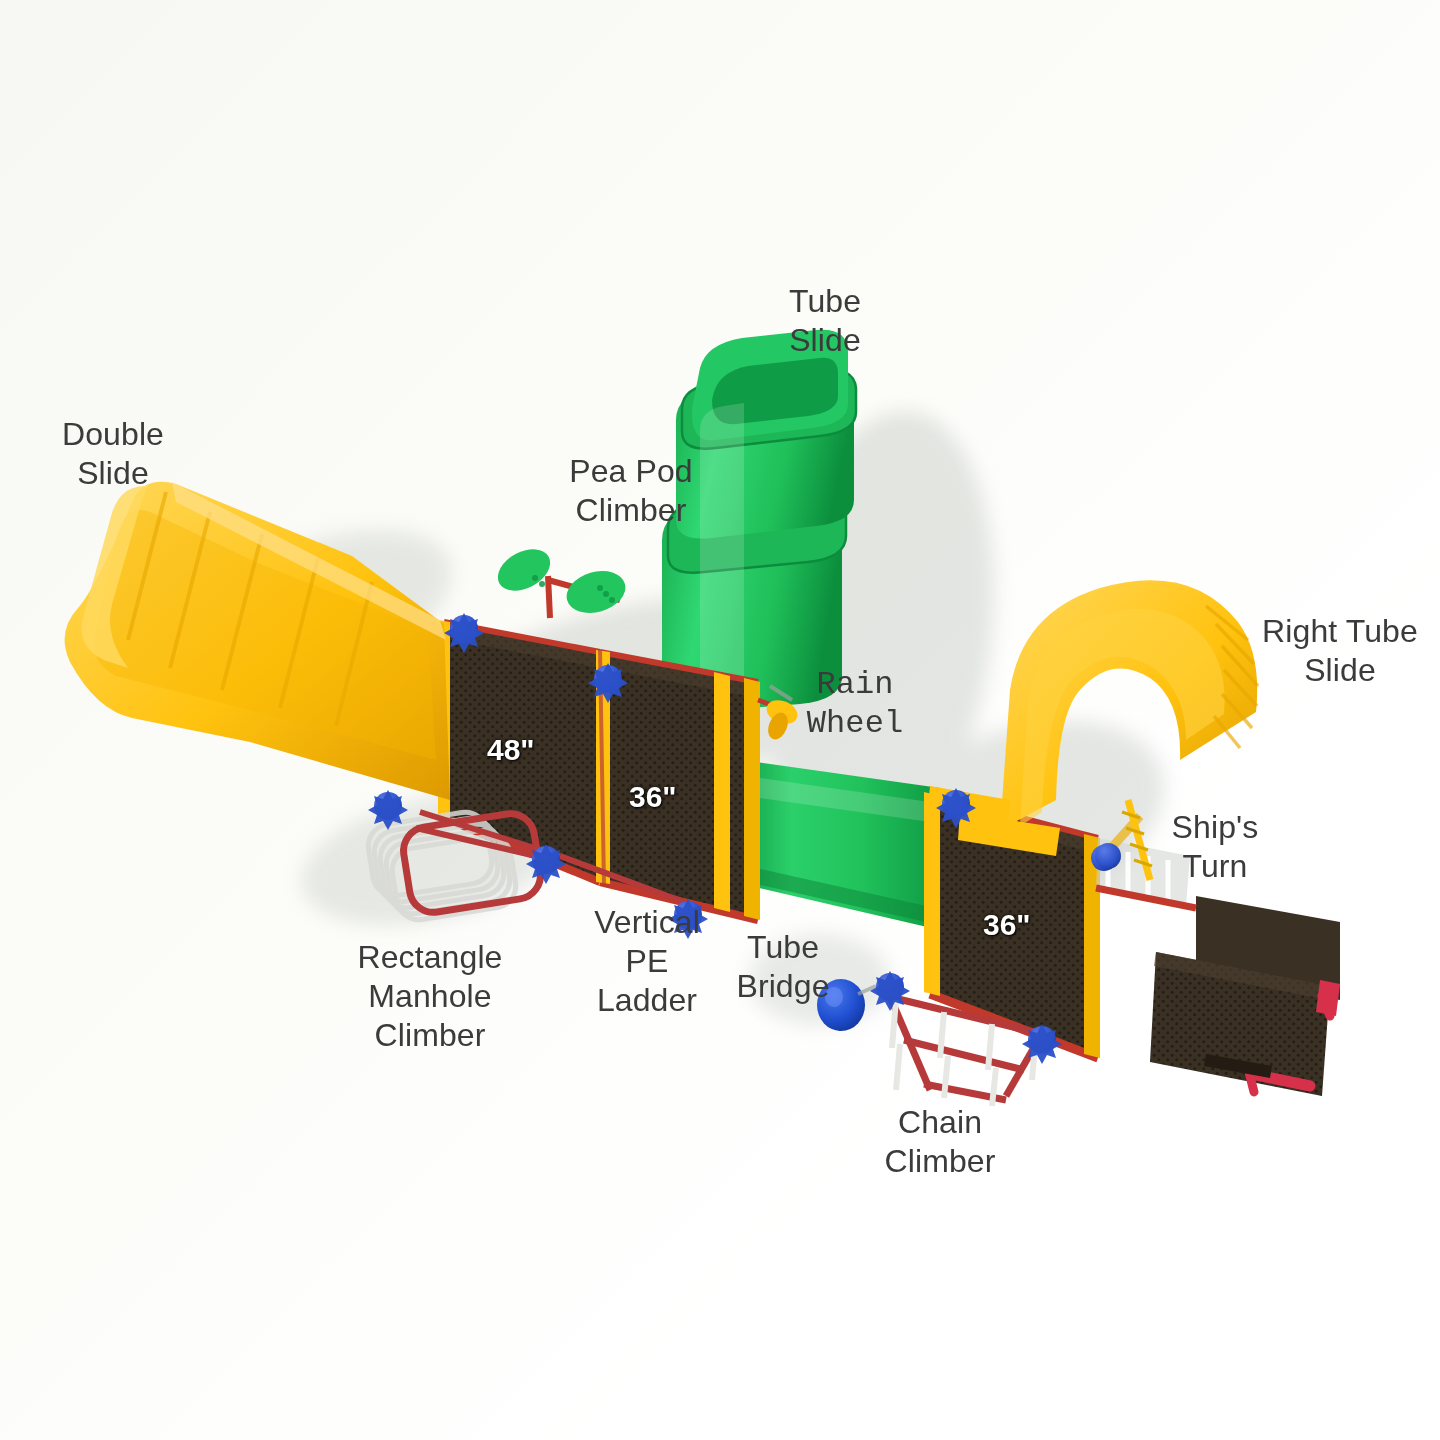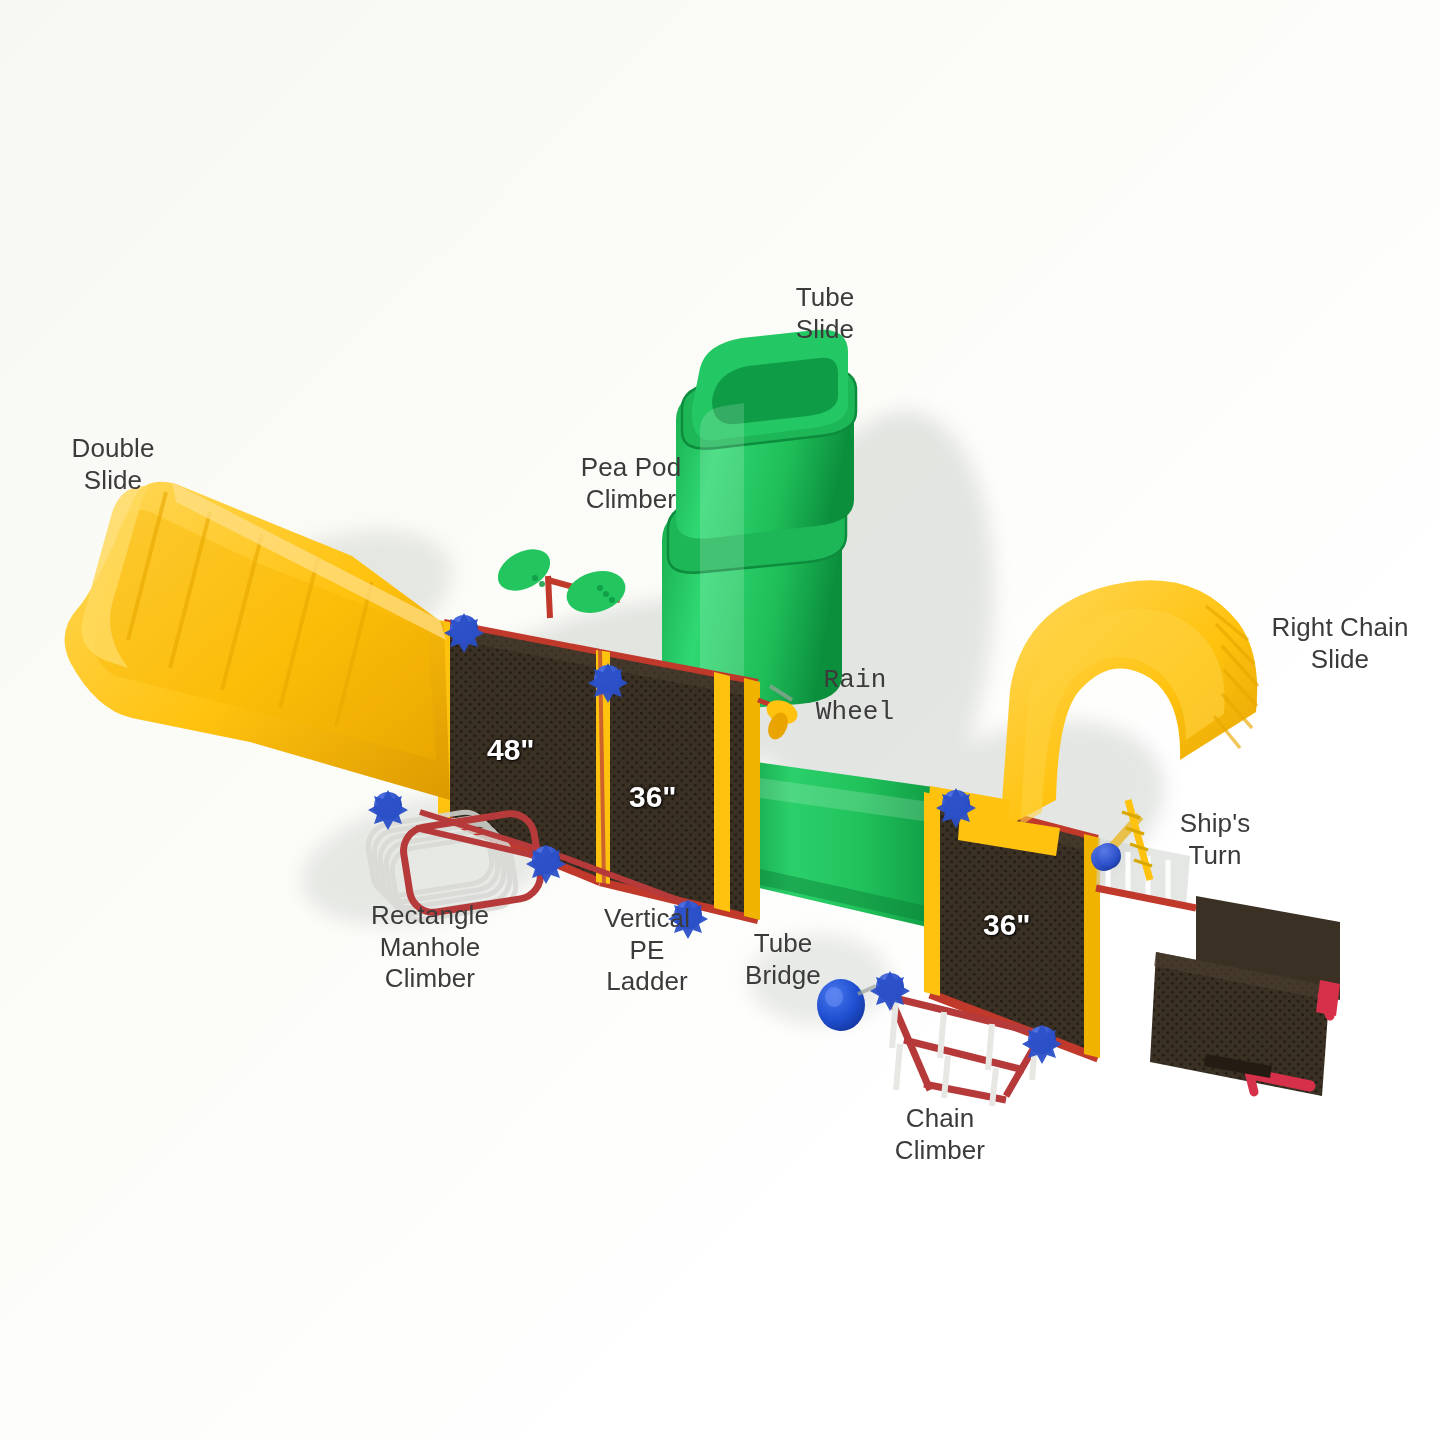--- a/index.html
+++ b/index.html
@@ -12,21 +12,21 @@
     width: 1440px;
     height: 1440px;
     background: linear-gradient(135deg, #f7f8f3 0%, #fbfbf7 35%, #ffffff 70%, #ffffff 100%);
     overflow: hidden;
     font-family: "Liberation Sans", sans-serif;
   }
   
   .label {
     position: absolute;
     color: #3b3b3b;
-    font-size: 26px;
+    font-size: 32px;
     line-height: 1.22;
     font-family: "Liberation Sans", sans-serif;
     text-align: center;
     white-space: pre-line;
     letter-spacing: 0.1px;
   }
   .deck-label {
     position: absolute;
     color: #ffffff;
     font-weight: bold;
@@ -336,39 +336,39 @@
         <path d="M890 971 l5 9 9 -3 -3 9 9 5 -9 5 3 9 -9 -3 -5 9 -5 -9 -9 3 3 -9 -9 -5 9 -5 -3 -9 9 3 z"></path>
         <path d="M1042 1024 l5 9 9 -3 -3 9 9 5 -9 5 3 9 -9 -3 -5 9 -5 -9 -9 3 3 -9 -9 -5 9 -5 -3 -9 9 3 z"></path>
       </g>
     </g>
   </svg>
 
   <div class="deck-label" style="left:487px; top:733px;">48"</div>
   <div class="deck-label" style="left:629px; top:780px;">36"</div>
   <div class="deck-label" style="left:983px; top:908px;">36"</div>
 
-  <div class="label" style="left:18px; top:433px; width:190px;">Double
+  <div class="label" style="left:18px; top:415px; width:190px;">Double
 Slide</div>
 
   <div class="label" style="left:546px; top:452px; width:170px;">Pea Pod
 Climber</div>
 
   <div class="label" style="left:760px; top:282px; width:130px;">Tube
 Slide</div>
 
   <div class="label" style="left:790px; top:665px; width:130px;font-family:Liberation Mono, monospace;">Rain
 Wheel</div>
 
-  <div class="label" style="left:1250px; top:612px; width:180px;">Right Chain
+  <div class="label" style="left:1250px; top:612px; width:180px;">Right Tube
 Slide</div>
 
   <div class="label" style="left:1145px; top:808px; width:140px;">Ship's
 Turn</div>
 
-  <div class="label" style="left:330px; top:900px; width:200px;">Rectangle
+  <div class="label" style="left:330px; top:938px; width:200px;">Rectangle
 Manhole
 Climber</div>
 
   <div class="label" style="left:572px; top:903px; width:150px;">Vertical
 PE
 Ladder</div>
 
   <div class="label" style="left:718px; top:928px; width:130px;">Tube
 Bridge</div>
 

